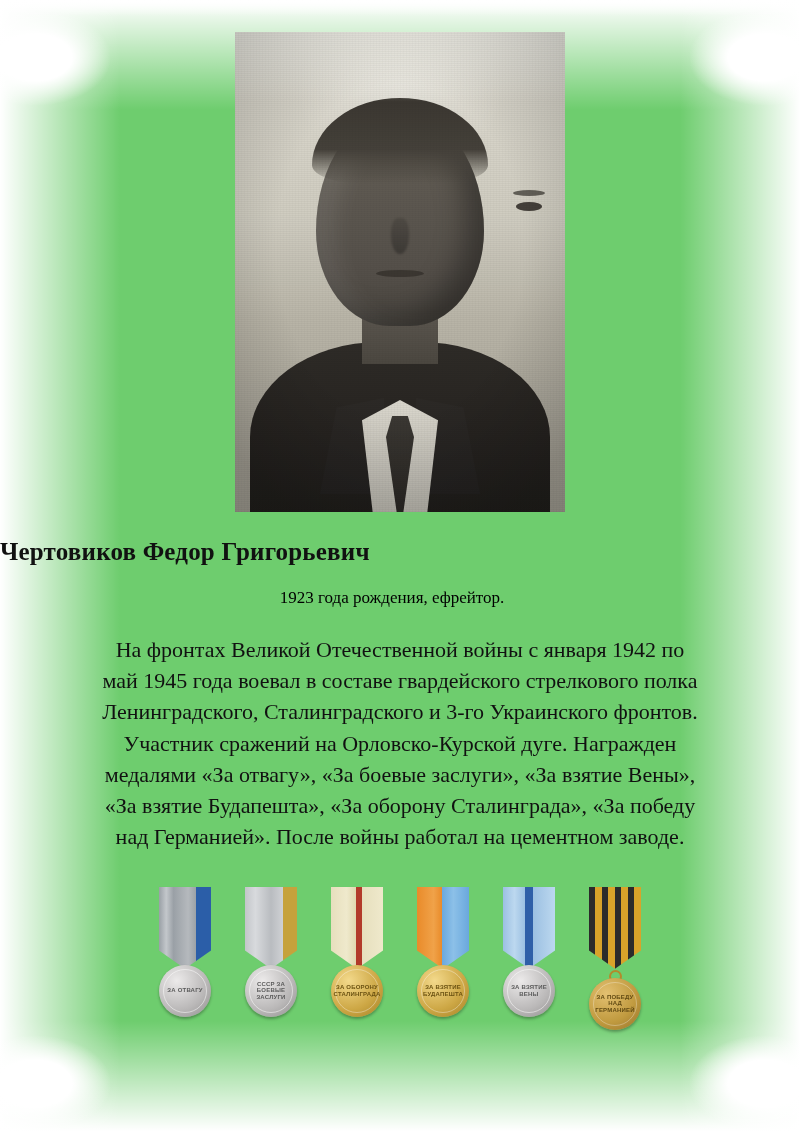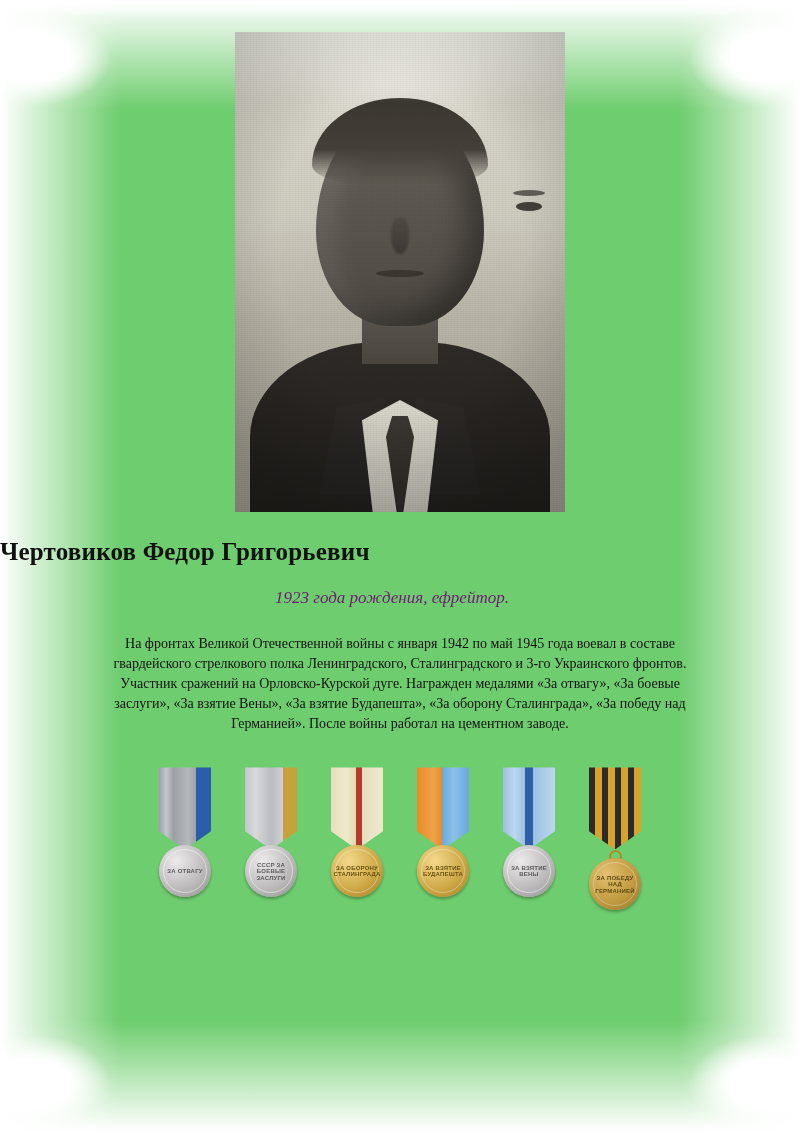--- a/index.html
+++ b/index.html
@@ -182,29 +182,28 @@
   .name {
     font-size: 25px;
     font-weight: bold;
     color: #111111;
     margin: 26px 0 0 0;
     letter-spacing: .2px;
   }
   .birth {
     text-align: center;
     font-size: 17px;
-    color: #701a75;
+    color: #000000;
     margin: 22px 16px 0 0;
-    font-style: italic;
   }
   .bio {
     width: 600px;
     margin: 26px auto 0 auto;
     text-align: center;
-    font-size: 14px;
+    font-size: 22px;
     line-height: 1.42;
     color: #111111;
   }
 
   
   .medals {
     display: flex;
     justify-content: center;
     align-items: flex-start;
     gap: 24px;

